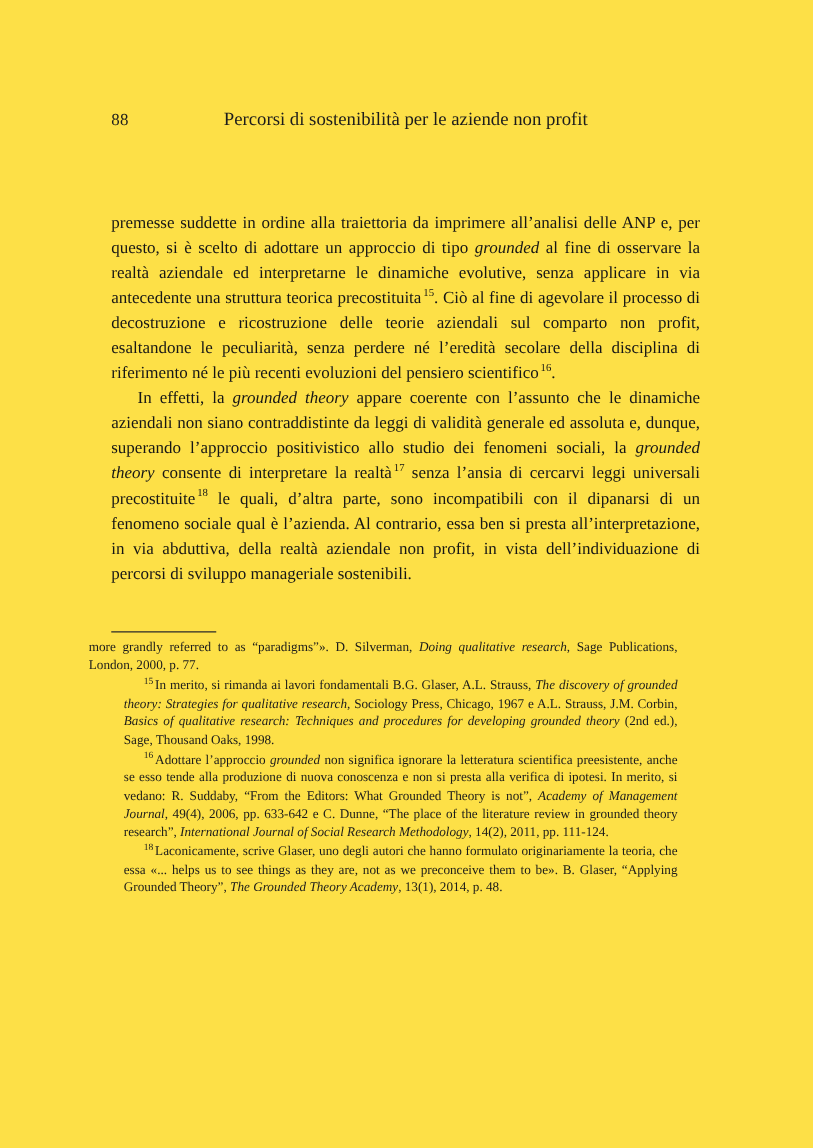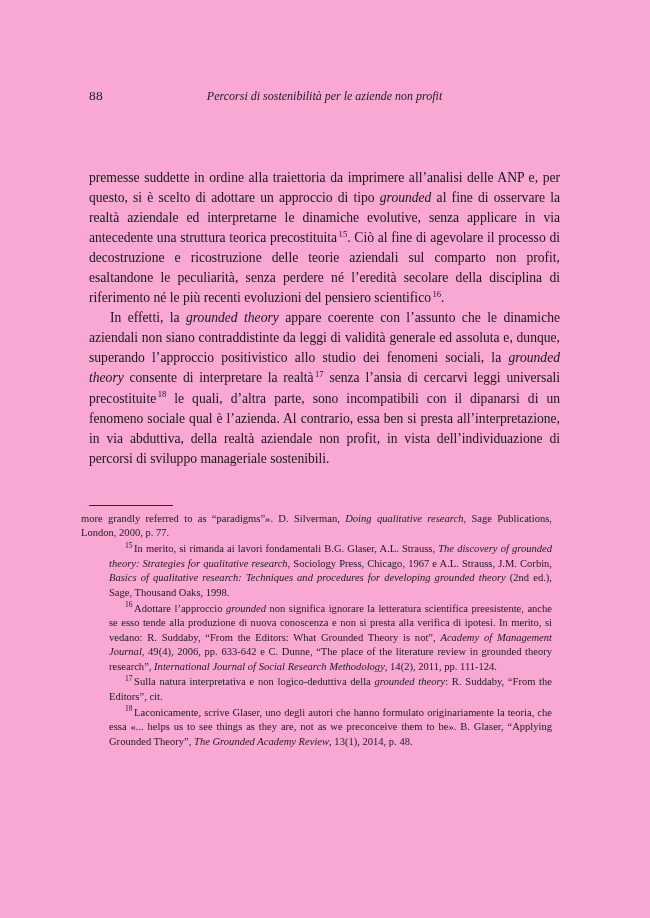--- a/index.html
+++ b/index.html
@@ -7,21 +7,21 @@
     margin: 0;
     padding: 0;
     background: #ffffff;
   }
 
   .page {
     position: relative;
     width: 650px;
     height: 918px;
     margin: 0;
-    background: #f9a8d4;
+    background: #fde047;
     color: #1a1a1a;
     font-family: "Liberation Serif", "DejaVu Serif", serif;
     overflow: hidden;
     box-sizing: border-box;
   }
 
   
   .running-head {
     position: absolute;
     top: 88px;
@@ -34,22 +34,21 @@
 
   .folio {
     font-size: 13.5px;
     letter-spacing: 0.3px;
     color: #1c1c1c;
   }
 
   .head-title {
     flex: 1;
     text-align: center;
-    font-style: italic;
-    font-size: 12px;
+    font-size: 15px;
     color: #1c1c1c;
     padding-right: 14px;
     white-space: nowrap;
   }
 
   
   .body-block {
     position: absolute;
     top: 136px;
     left: 89px;
@@ -88,21 +87,21 @@
     top: 505px;
     left: 89px;
     width: 84px;
     height: 0;
     border-top: 1.15px solid #2a2a2a;
   }
 
   .footnotes {
     position: absolute;
     top: 512px;
-    left: 81px;
+    left: 71px;
     width: 471px;
   }
 
   .footnotes p {
     margin: 0 0 1.5px 0;
     font-size: 10.55px;
     line-height: 14.45px;
     text-align: justify;
     text-justify: inter-word;
     color: #1b1b1b;
@@ -138,17 +137,16 @@
       <p>premesse suddette in ordine alla traiettoria da imprimere all’analisi delle ANP e, per questo, si è scelto di adottare un approccio di tipo <i>grounded</i> al fine di osservare la realtà aziendale ed interpretarne le dinamiche evolutive, senza applicare in via antecedente una struttura teorica precostituita<sup class="fnref">15</sup>. Ciò al fine di agevolare il processo di decostruzione e ricostruzione delle teorie aziendali sul comparto non profit, esaltandone le peculiarità, senza perdere né l’eredità secolare della disciplina di riferimento né le più recenti evoluzioni del pensiero scientifico<sup class="fnref">16</sup>.</p>
       <p class="indent">In effetti, la <i>grounded theory</i> appare coerente con l’assunto che le dinamiche aziendali non siano contraddistinte da leggi di validità generale ed assoluta e, dunque, superando l’approccio positivistico allo studio dei fenomeni sociali, la <i>grounded theory</i> consente di interpretare la realtà<sup class="fnref">17</sup> senza l’ansia di cercarvi leggi universali precostituite<sup class="fnref">18</sup> le quali, d’altra parte, sono incompatibili con il dipanarsi di un fenomeno sociale qual è l’azienda. Al contrario, essa ben si presta all’interpretazione, in via abduttiva, della realtà aziendale non profit, in vista dell’individuazione di percorsi di sviluppo manageriale sostenibili.</p>
     </div>
 
   <div class="fn-rule"></div>
 
   <div class="footnotes" id="footnote-block">
       <p>more grandly referred to as “paradigms”». D. Silverman, <i>Doing qualitative research</i>, Sage Publications, London, 2000, p. 77.</p>
       <p class="fn-indent"><sup class="fnnum">15</sup>In merito, si rimanda ai lavori fondamentali B.G. Glaser, A.L. Strauss, <i>The discovery of grounded theory: Strategies for qualitative research</i>, Sociology Press, Chicago, 1967 e A.L. Strauss, J.M. Corbin, <i>Basics of qualitative research: Techniques and procedures for developing grounded theory</i> (2nd ed.), Sage, Thousand Oaks, 1998.</p>
       <p class="fn-indent"><sup class="fnnum">16</sup>Adottare l’approccio <i>grounded</i> non significa ignorare la letteratura scientifica preesistente, anche se esso tende alla produzione di nuova conoscenza e non si presta alla verifica di ipotesi. In merito, si vedano: R. Suddaby, “From the Editors: What Grounded Theory is not”, <i>Academy of Management Journal</i>, 49(4), 2006, pp. 633-642 e C. Dunne, “The place of the literature review in grounded theory research”, <i>International Journal of Social Research Methodology</i>, 14(2), 2011, pp. 111-124.</p>
-      <p class="fn-indent"><sup class="fnnum">17</sup>Sulla natura interpretativa e non logico-deduttiva della <i>grounded theory</i>: R. Suddaby, “From the Editors”, cit.</p>
-      <p class="fn-indent"><sup class="fnnum">18</sup>Laconicamente, scrive Glaser, uno degli autori che hanno formulato originariamente la teoria, che essa «... helps us to see things as they are, not as we preconceive them to be». B. Glaser, “Applying Grounded Theory”, <i>The Grounded Academy Review</i>, 13(1), 2014, p. 48.</p>
+      <p class="fn-indent"><sup class="fnnum">18</sup>Laconicamente, scrive Glaser, uno degli autori che hanno formulato originariamente la teoria, che essa «... helps us to see things as they are, not as we preconceive them to be». B. Glaser, “Applying Grounded Theory”, <i>The Grounded Theory Academy</i>, 13(1), 2014, p. 48.</p>
     </div>
 
 </div>
 
 </body></html>

